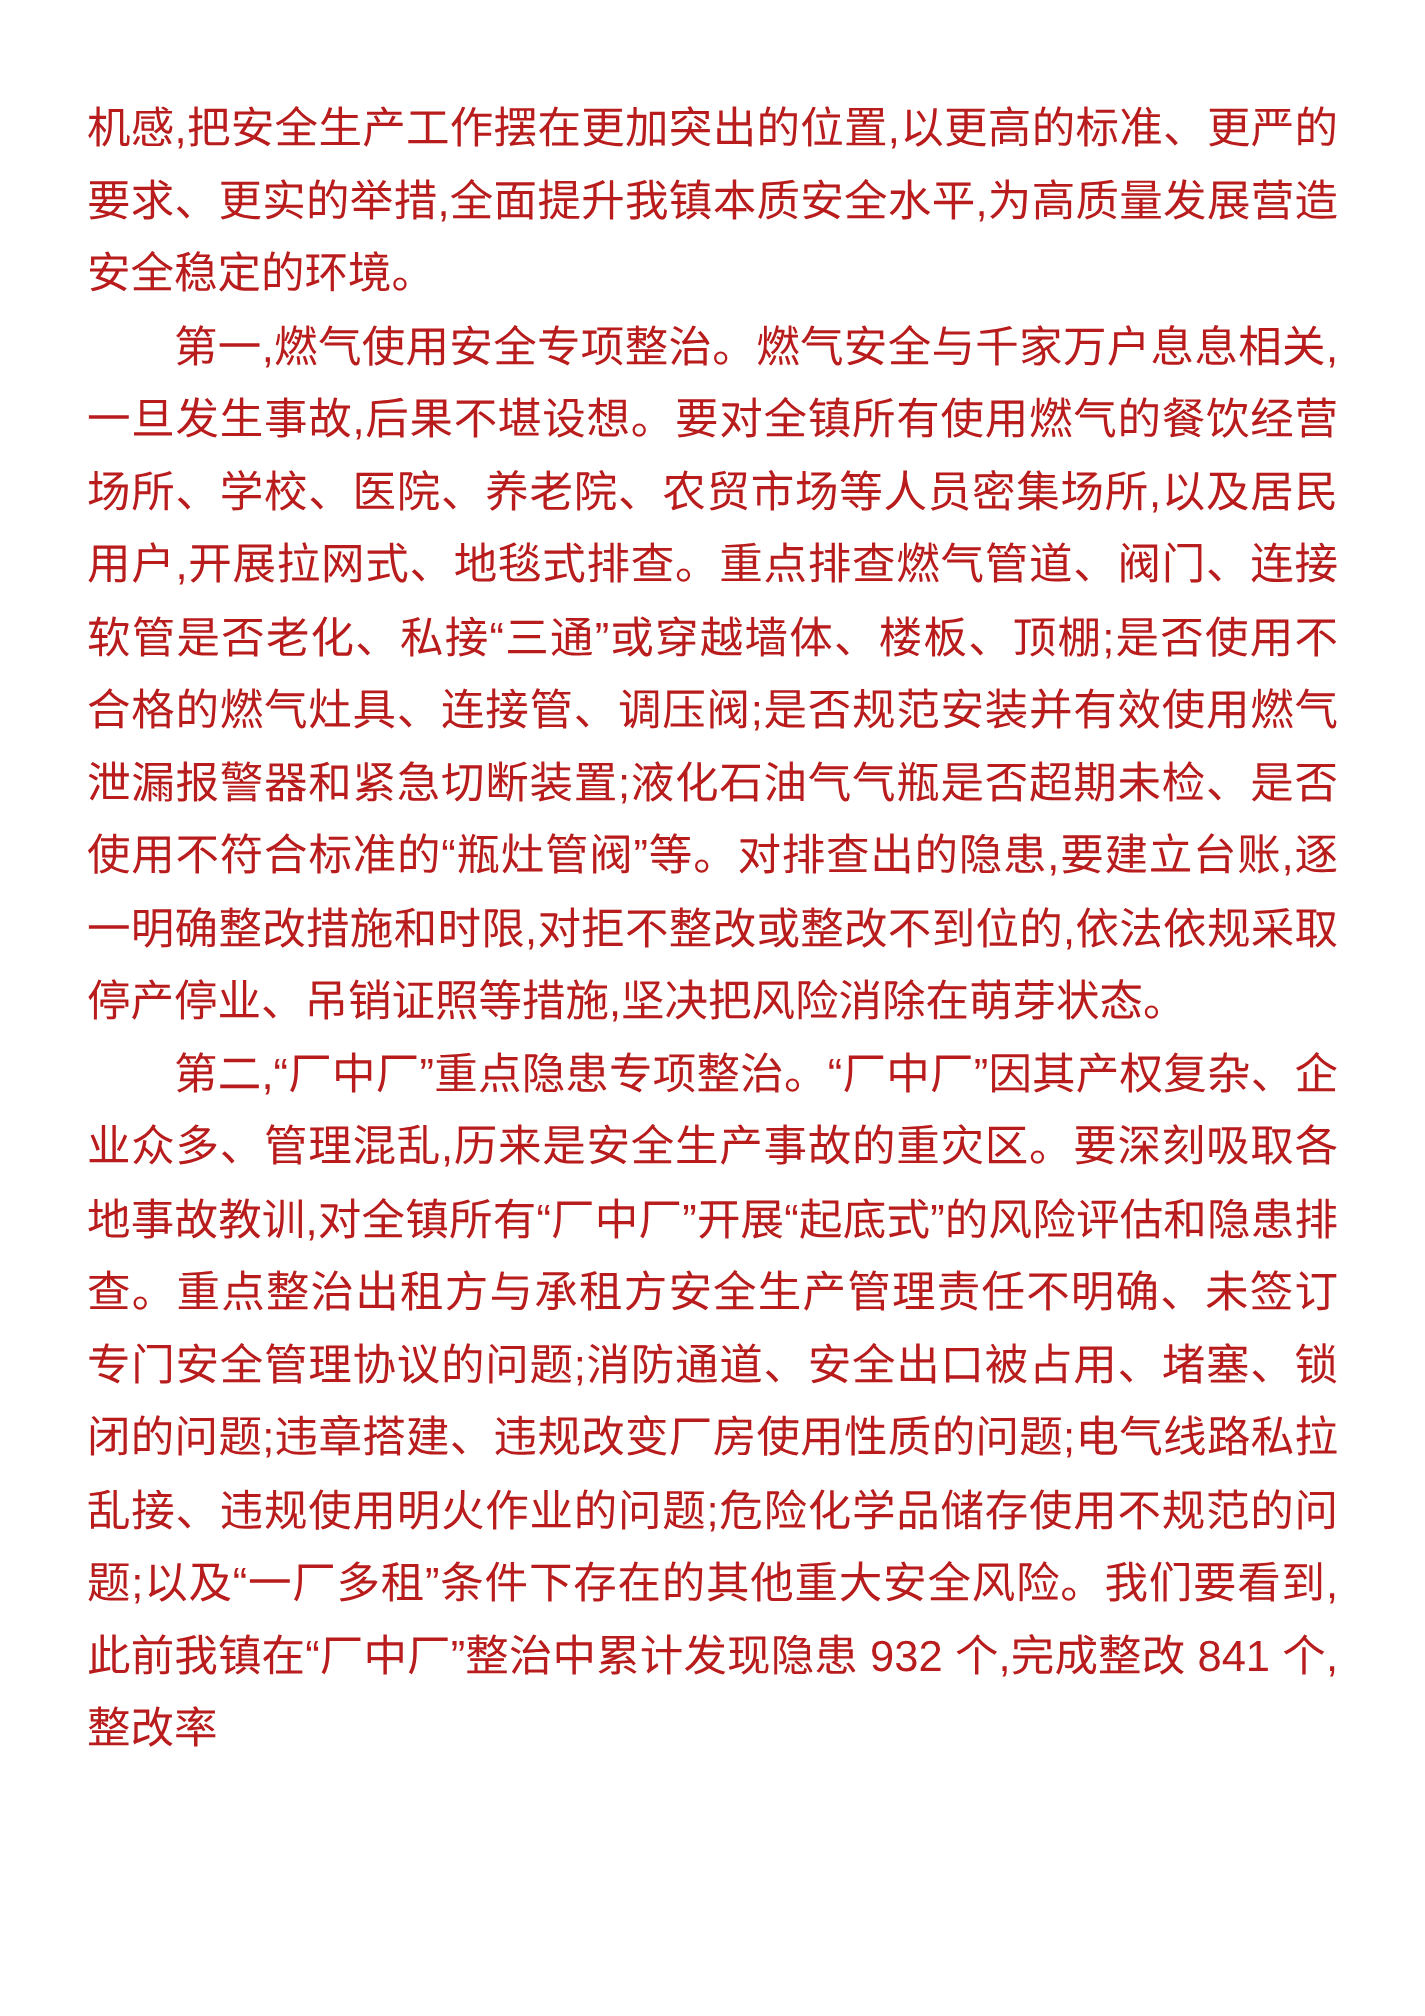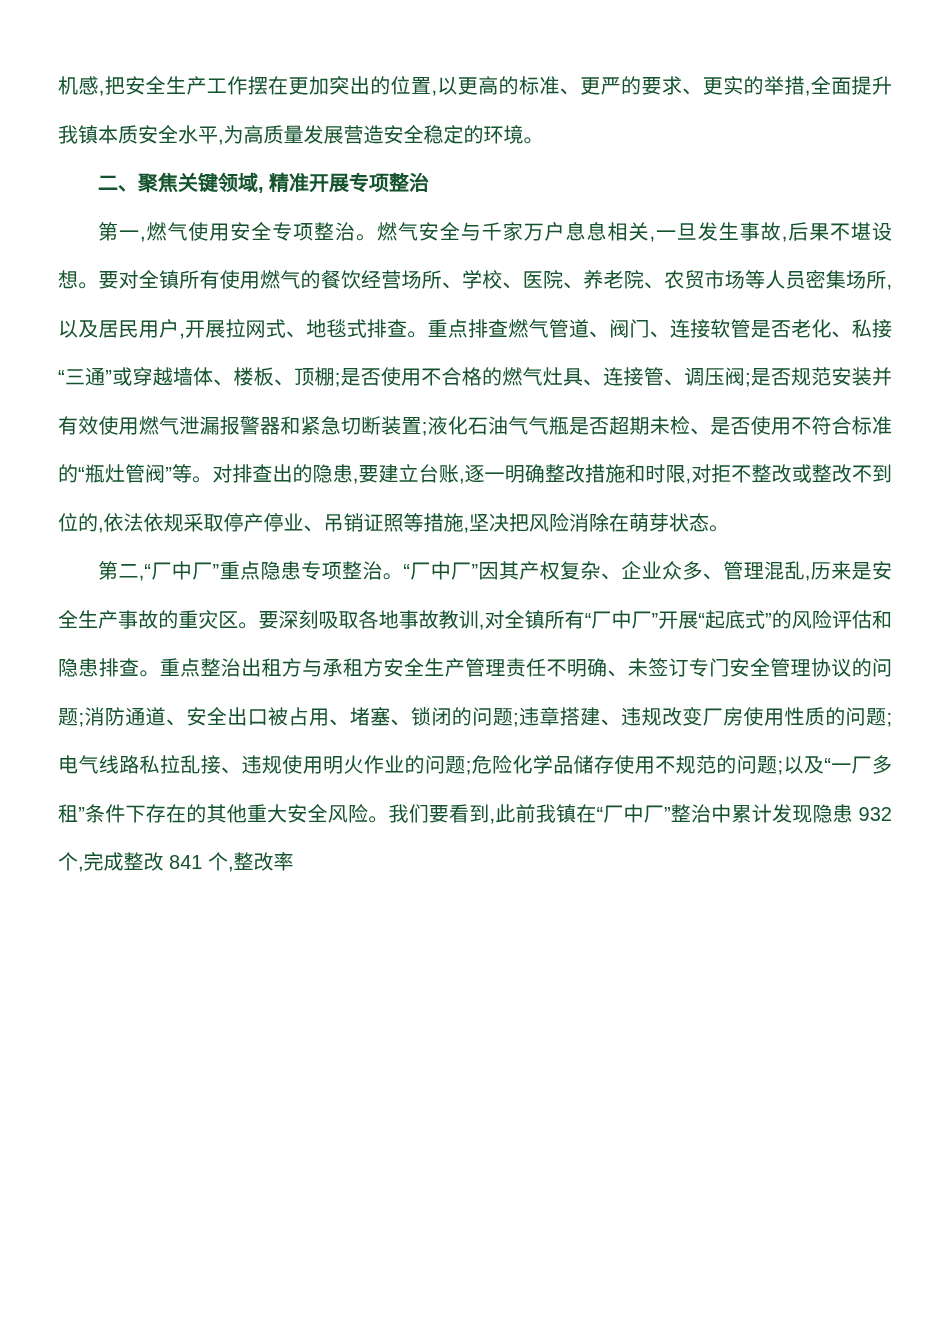--- a/index.html
+++ b/index.html
@@ -21,22 +21,22 @@
   }
   .doc-body {
     position: absolute;
     left: 58px;
     top: 62px;
     width: 834px;
   }
   .para {
     margin: 0;
     padding: 0;
-    color: #14532d;
-    font-size: 20px;
+    color: #b91c1c;
+    font-size: 29px;
     line-height: 48.5px;
     letter-spacing: 0px;
     text-align: justify;
     text-justify: inter-character;
     text-indent: 2em;
     font-weight: 400;
     -webkit-font-smoothing: antialiased;
   }
   .para.cont {
     text-indent: 0;
@@ -57,21 +57,20 @@
   }
 </style>
 </head>
 <body>
 
 <div class="page">
   <div class="doc-body">
 
     <p class="para cont nojust">机感,把安全生产工作摆在更加突出的位置,以更高的标准、更严的要求、更实的举措,全面提升我镇本质安全水平,为高质量发展营造安全稳定的环境。</p>
 
-    <p class="para heading nojust">二、聚焦关键领域, 精准开展专项整治</p>
 
 
     <p class="para nojust">第一,燃气使用安全专项整治。燃气安全与千家万户息息相关,一旦发生事故,后果不堪设想。要对全镇所有使用燃气的餐饮经营场所、学校、医院、养老院、农贸市场等人员密集场所,以及居民用户,开展拉网式、地毯式排查。重点排查燃气管道、阀门、连接软管是否老化、私接“三通”或穿越墙体、楼板、顶棚;是否使用不合格的燃气灶具、连接管、调压阀;是否规范安装并有效使用燃气泄漏报警器和紧急切断装置;液化石油气气瓶是否超期未检、是否使用不符合标准的“瓶灶管阀”等。对排查出的隐患,要建立台账,逐一明确整改措施和时限,对拒不整改或整改不到位的,依法依规采取停产停业、吊销证照等措施,坚决把风险消除在萌芽状态。</p>
 
     <p class="para nojust">第二,“厂中厂”重点隐患专项整治。“厂中厂”因其产权复杂、企业众多、管理混乱,历来是安全生产事故的重灾区。要深刻吸取各地事故教训,对全镇所有“厂中厂”开展“起底式”的风险评估和隐患排查。重点整治出租方与承租方安全生产管理责任不明确、未签订专门安全管理协议的问题;消防通道、安全出口被占用、堵塞、锁闭的问题;违章搭建、违规改变厂房使用性质的问题;电气线路私拉乱接、违规使用明火作业的问题;危险化学品储存使用不规范的问题;以及“一厂多租”条件下存在的其他重大安全风险。我们要看到,此前我镇在“厂中厂”整治中累计发现隐患 932 个,完成整改 841 个,整改率</p>
 
   </div>
 </div>
 
 </body></html>

